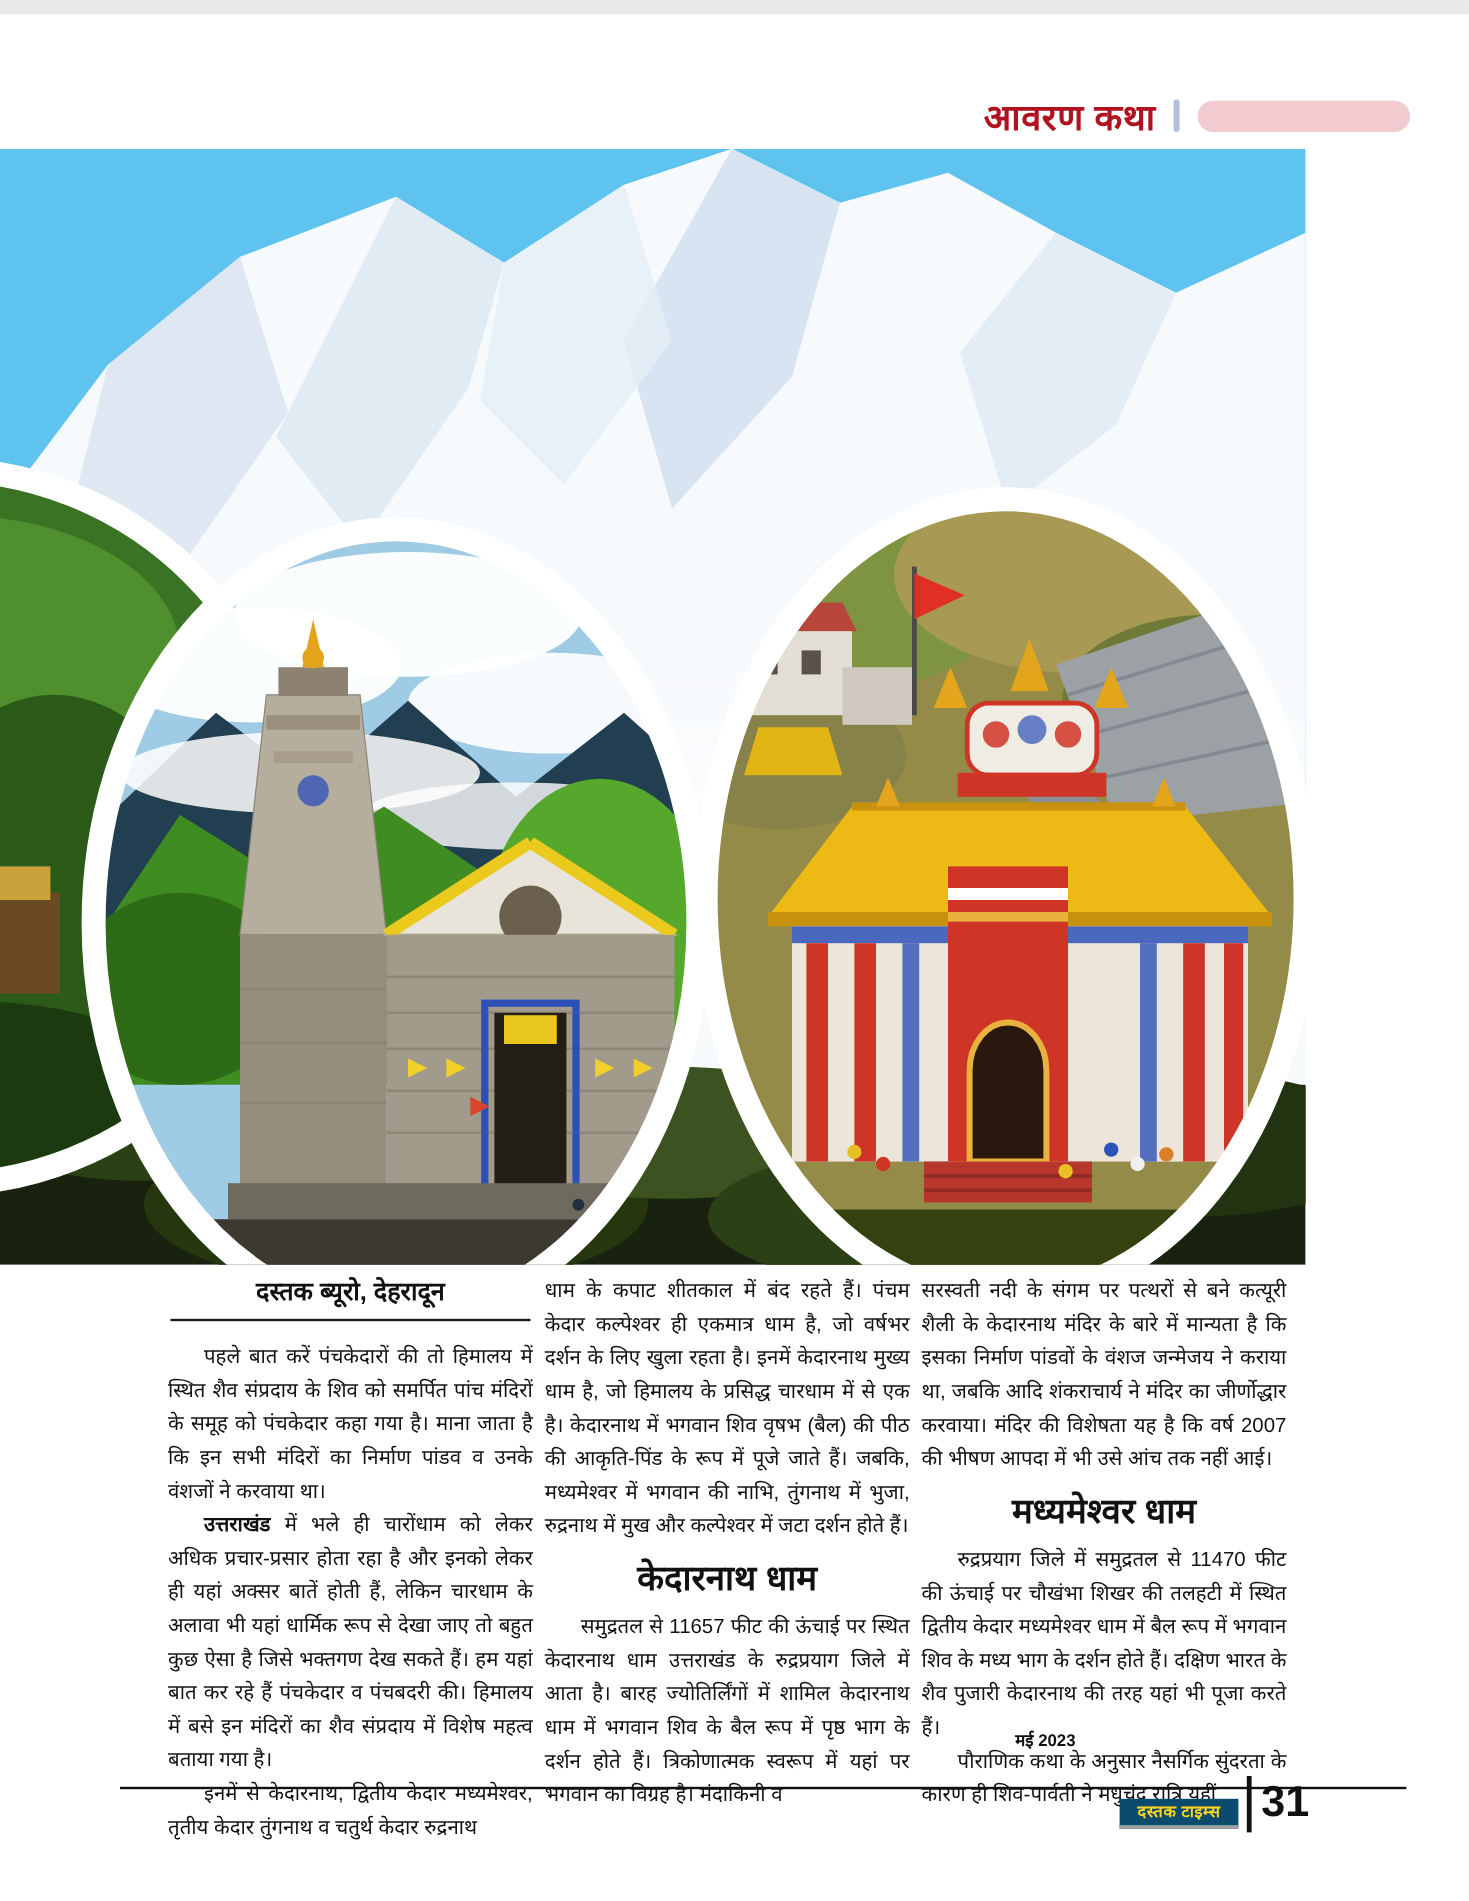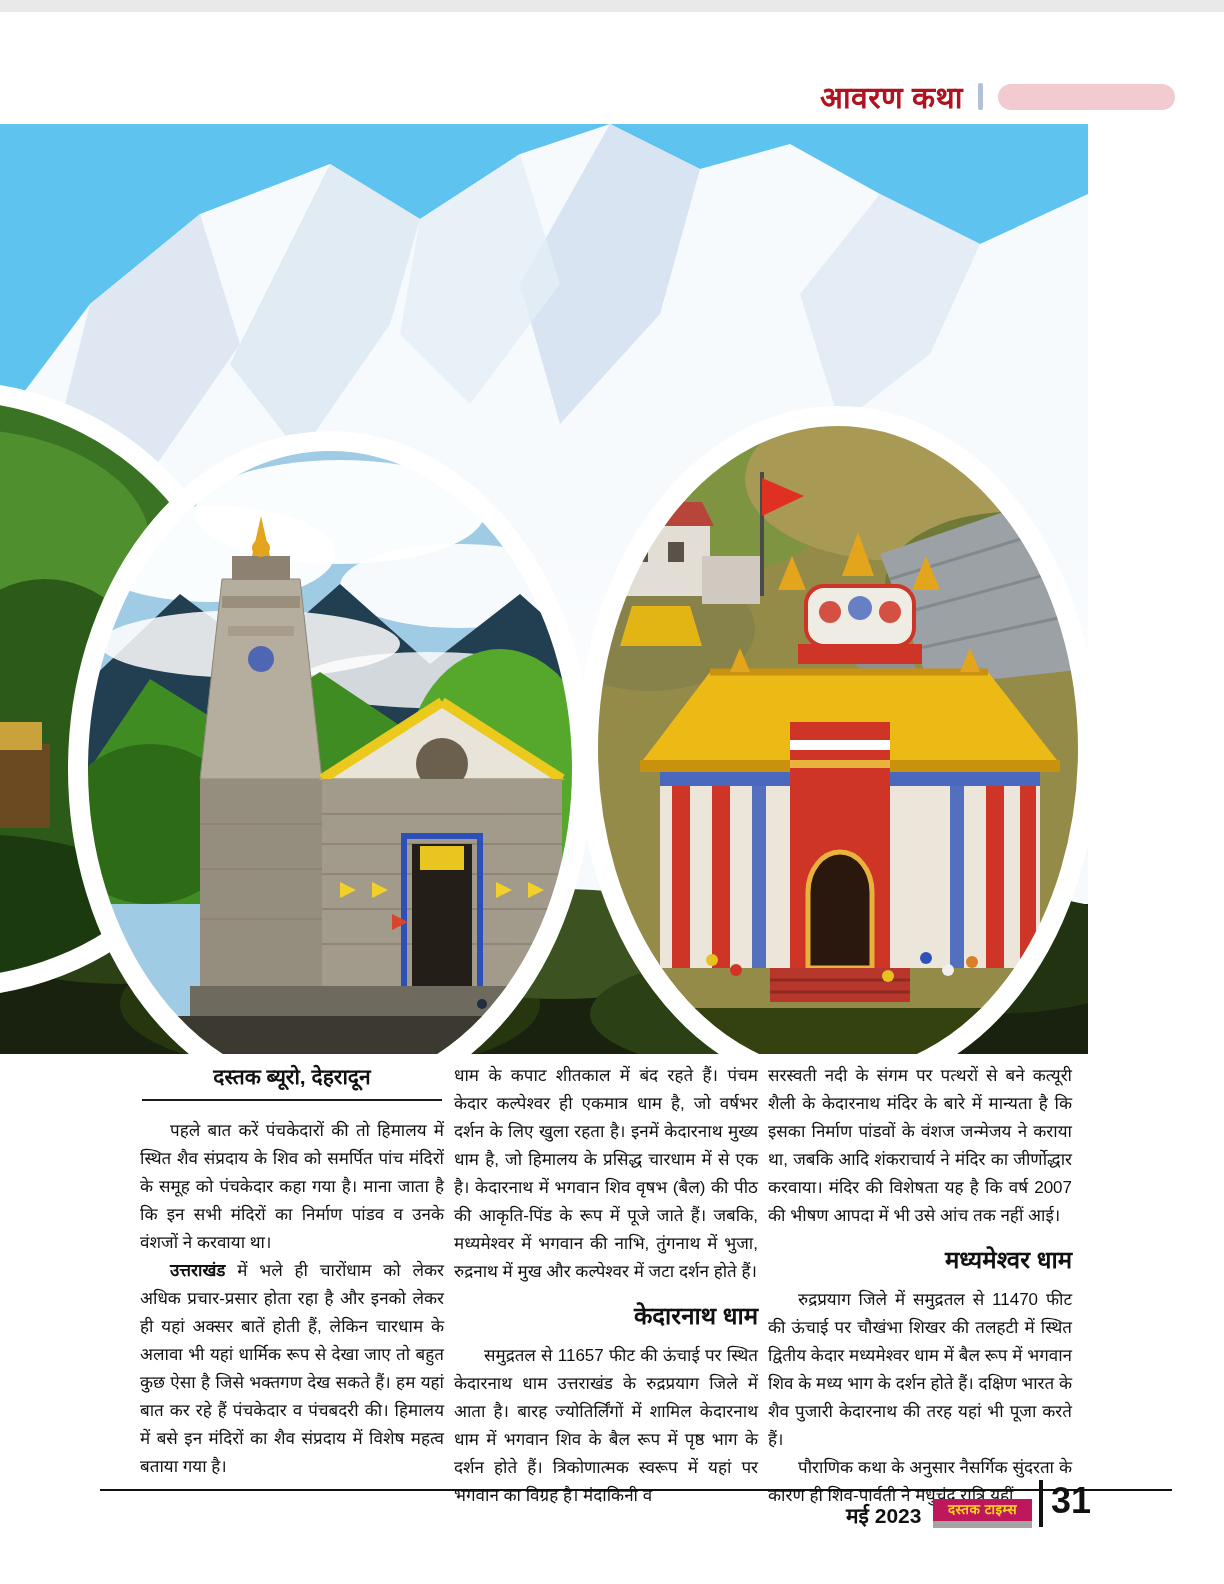--- a/index.html
+++ b/index.html
@@ -15,28 +15,28 @@
   .header-pill{width:177px;height:26px;border-radius:13px;background:#f2cbd0;}
   
   .montage{position:absolute;top:112px;left:0;width:1088px;height:930px;display:block;}
   
   .article{position:absolute;top:1050px;left:140px;width:946px;display:flex;gap:10px;}
   .col{width:304px;text-align:justify;font-size:17px;line-height:28px;}
   .byline{font-size:21px;font-weight:bold;text-align:center;padding:2px 2px 9px 2px;
           border-bottom:2px solid #1a1a1a;margin:0 2px 16px 2px;line-height:26px;}
   .col p{margin:0;}
   .indent{text-indent:30px;}
-  .subhead{font-size:24px;font-weight:bold;margin:16px 0 12px 0;text-align:right;line-height:28px;}
+  .subhead{font-size:29px;font-weight:bold;margin:16px 0 12px 0;text-align:center;line-height:28px;}
   .lead{font-weight:bold;}
   
   .footer-rule{position:absolute;left:100px;top:1477px;width:1072px;height:2px;background:#111;}
-  .footer-date{position:absolute;top:1489px;left:846px;font-size:21px;font-weight:bold;}
-  .footer-logo{position:absolute;top:1487px;left:933px;width:99px;height:22px;background:#be185d;
+  .footer-date{position:absolute;top:1428px;left:846px;font-size:14px;font-weight:bold;}
+  .footer-logo{position:absolute;top:1487px;left:933px;width:99px;height:22px;background:#0c4a6e;
                color:#ffd41e;font-size:13.5px;font-weight:bold;text-align:center;line-height:22px;
-               border-bottom:7px solid #a3a3a3;letter-spacing:.5px;white-space:nowrap;overflow:hidden;}
+               border-bottom:3px solid #a3a3a3;letter-spacing:.5px;white-space:nowrap;overflow:hidden;}
   .footer-bar{position:absolute;top:1468px;left:1039px;width:4px;height:47px;background:#111;}
   .footer-page{position:absolute;top:1468px;left:1051px;font-size:36px;font-weight:800;
                font-family:"Liberation Sans",sans-serif;}
 </style>
 </head>
 <body>
 
 <div class="page">
 
   <div class="header-row">
@@ -214,20 +214,21 @@
       </g>
       <ellipse cx="838" cy="625" rx="250" ry="333" fill="none" stroke="#ffffff" stroke-width="20"></ellipse>
     </g>
   </svg>
 
   <div class="article">
     <div class="col">
       <div class="byline">दस्तक ब्यूरो, देहरादून</div>
       <p class="indent">पहले बात करें पंचकेदारों की तो हिमालय में स्थित शैव संप्रदाय के शिव को समर्पित पांच मंदिरों के समूह को पंचकेदार कहा गया है। माना जाता है कि इन सभी मंदिरों का निर्माण पांडव व उनके वंशजों ने करवाया था।</p>
       <p class="indent"><span class="lead">उत्तराखंड</span><span> में भले ही चारोंधाम को लेकर अधिक प्रचार-प्रसार होता रहा है और इनको लेकर ही यहां अक्सर बातें होती हैं, लेकिन चारधाम के अलावा भी यहां धार्मिक रूप से देखा जाए तो बहुत कुछ ऐसा है जिसे भक्तगण देख सकते हैं। हम यहां बात कर रहे हैं पंचकेदार व पंचबदरी की। हिमालय में बसे इन मंदिरों का शैव संप्रदाय में विशेष महत्व बताया गया है।</span></p>
+      <p class="indent">इनमें से केदारनाथ, द्वितीय केदार मध्यमेश्वर, तृतीय केदार तुंगनाथ व चतुर्थ केदार रुद्रनाथ</p>
     </div>
 
     <div class="col">
       <p>धाम के कपाट शीतकाल में बंद रहते हैं। पंचम केदार कल्पेश्वर ही एकमात्र धाम है, जो वर्षभर दर्शन के लिए खुला रहता है। इनमें केदारनाथ मुख्य धाम है, जो हिमालय के प्रसिद्ध चारधाम में से एक है। केदारनाथ में भगवान शिव वृषभ (बैल) की पीठ की आकृति-पिंड के रूप में पूजे जाते हैं। जबकि, मध्यमेश्वर में भगवान की नाभि, तुंगनाथ में भुजा, रुद्रनाथ में मुख और कल्पेश्वर में जटा दर्शन होते हैं।</p>
       <h2 class="subhead">केदारनाथ धाम</h2>
       <p class="indent">समुद्रतल से 11657 फीट की ऊंचाई पर स्थित केदारनाथ धाम उत्तराखंड के रुद्रप्रयाग जिले में आता है। बारह ज्योतिर्लिंगों में शामिल केदारनाथ धाम में भगवान शिव के बैल रूप में पृष्ठ भाग के दर्शन होते हैं। त्रिकोणात्मक स्वरूप में यहां पर भगवान का विग्रह है। मंदाकिनी व</p>
     </div>
 
     <div class="col">
       <p>सरस्वती नदी के संगम पर पत्थरों से बने कत्यूरी शैली के केदारनाथ मंदिर के बारे में मान्यता है कि इसका निर्माण पांडवों के वंशज जन्मेजय ने कराया था, जबकि आदि शंकराचार्य ने मंदिर का जीर्णोद्धार करवाया। मंदिर की विशेषता यह है कि वर्ष 2007 की भीषण आपदा में भी उसे आंच तक नहीं आई।</p>

